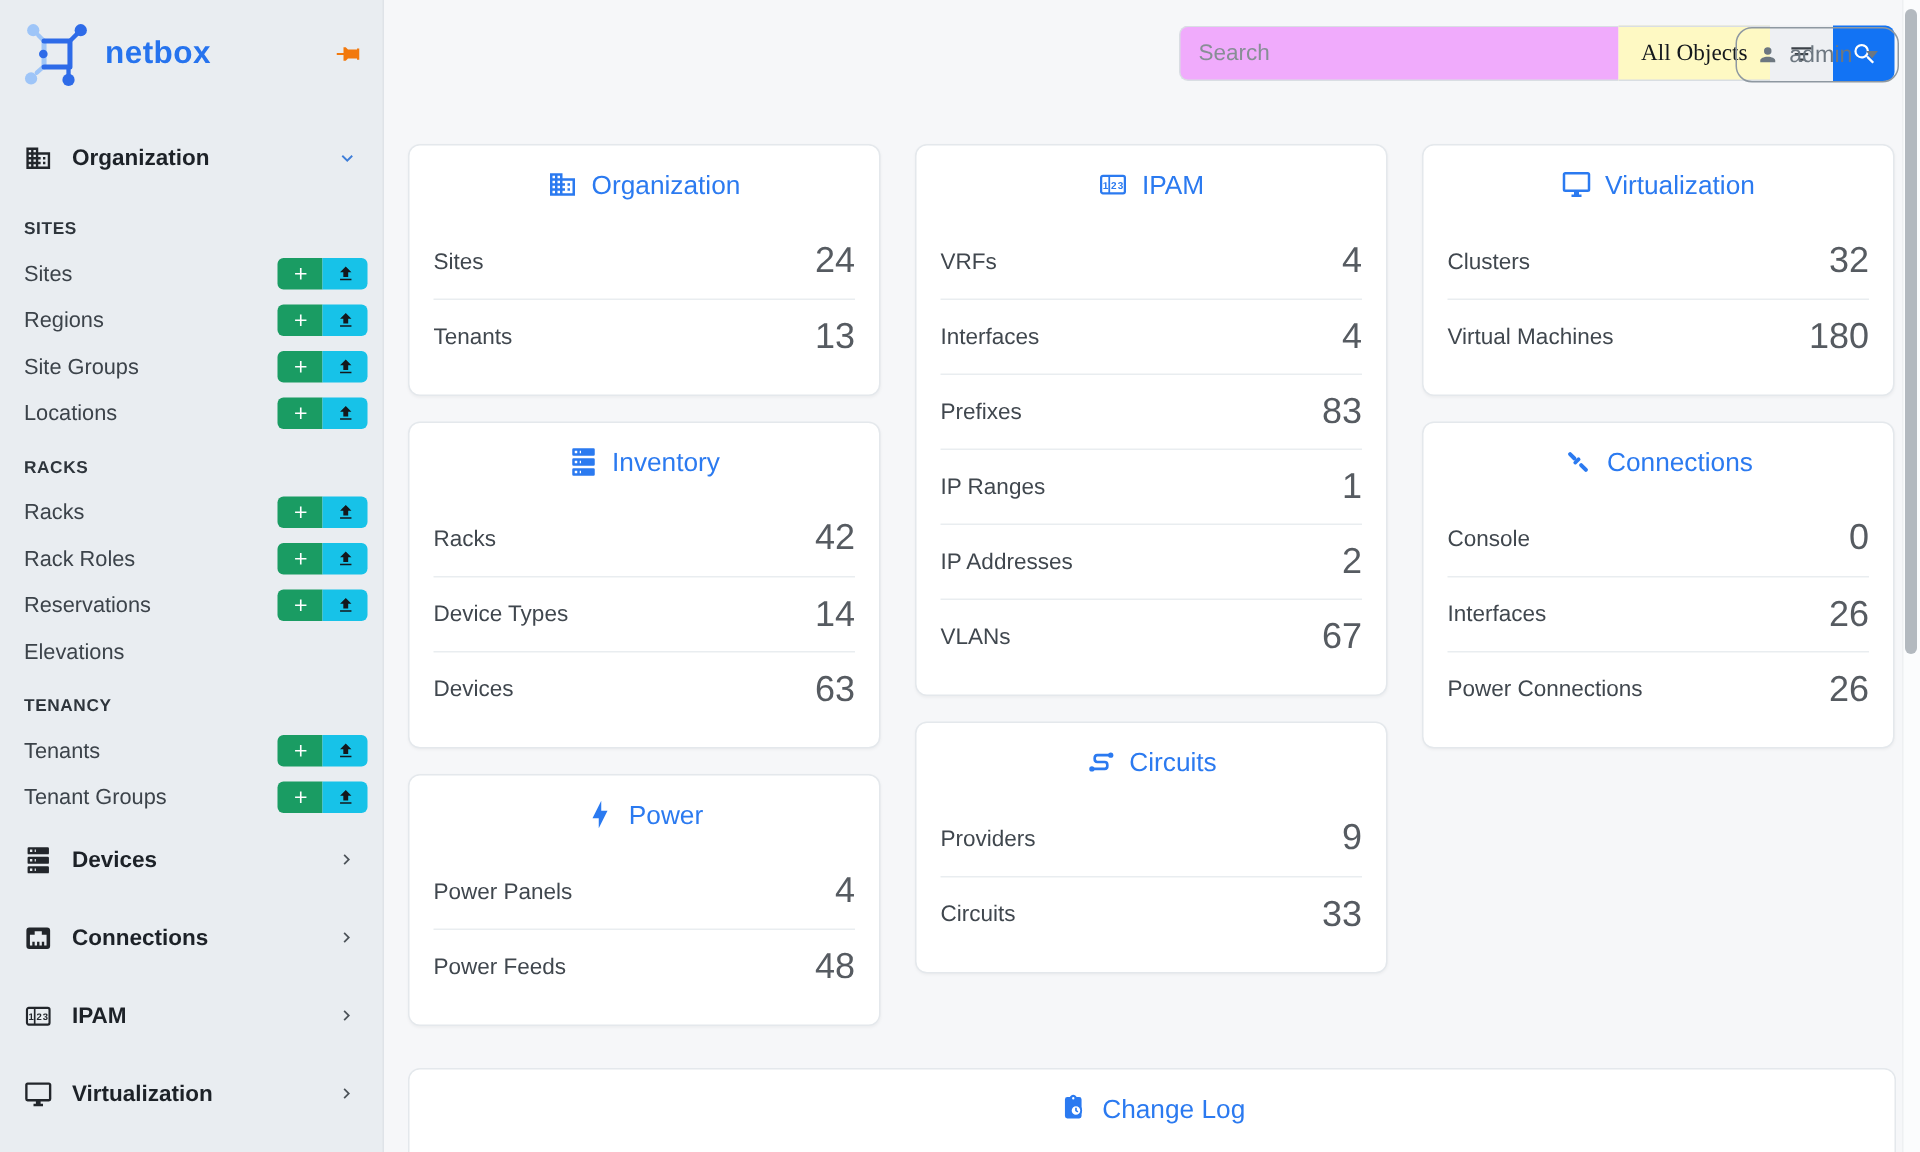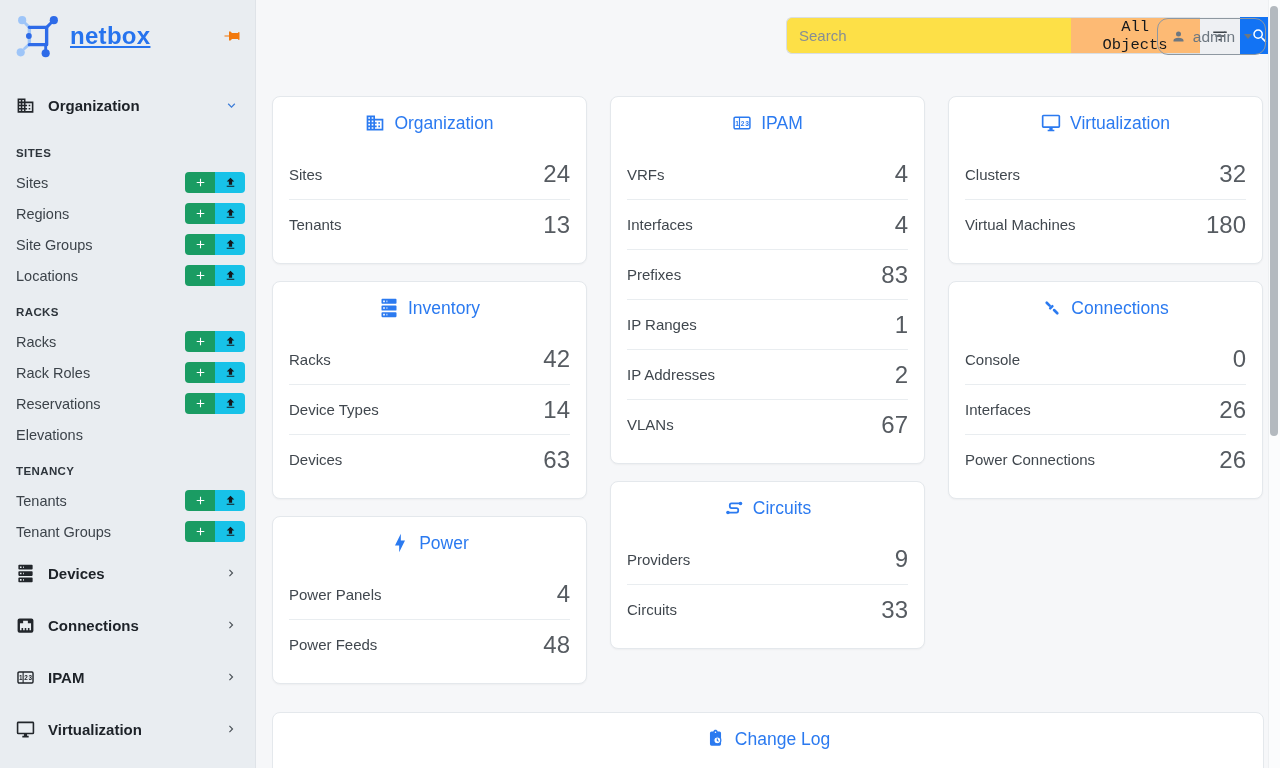--- a/index.html
+++ b/index.html
@@ -4,21 +4,21 @@
 <style>
   * { margin:0; padding:0; box-sizing:border-box; }
   html,body { width:1280px; height:768px; overflow:hidden; background:#f6f7f9;
               font-family:"Liberation Sans", sans-serif; }
 
   
   .sidebar { position:fixed; left:0; top:0; width:256px; height:768px;
              background:#e9edf1; border-right:1px solid #dfe3e8; overflow:hidden; }
   .logo-row { display:flex; align-items:center; padding:12px 14px 10px 14px; }
   .logo-mark { width:48px; height:48px; flex:0 0 auto; }
-  .logo-text { font-size:24px; font-weight:700; color:#2673ee; margin-left:8px; letter-spacing:.3px;text-decoration:underline; }
+  .logo-text { font-size:21px; font-weight:700; color:#2673ee; margin-left:8px; letter-spacing:.3px; }
   .pin-btn { margin-left:auto; width:18px; height:18px; color:#f2790d; cursor:pointer; }
   .pin-btn svg { transform:rotate(90deg); }
 
   .side-section { display:flex; align-items:center; height:36px; padding:0 16px; cursor:pointer; }
   .side-section .s-icon { width:19px; height:19px; color:#22262b; margin-right:13px; flex:0 0 auto; }
   .side-section .s-label { font-size:15px; font-weight:700; color:#1d2228; }
   .side-section .s-chev { margin-left:auto; width:15px; height:15px; color:#4b5258; }
   .side-section .s-chev.blue { color:#3f7ed8; }
   #sec-org { margin-top:17px; }
   #sec-devices { margin-top:8px; }
@@ -32,25 +32,25 @@
   .btn-pair { margin-left:auto; display:flex; }
   .btn-add,.btn-import { width:30px; height:21px; display:flex; align-items:center;
                          justify-content:center; border:none; cursor:pointer; }
   .btn-add { background:#1a9c63; border-radius:4px 0 0 4px; color:#fff; }
   .btn-import { background:#17c2e8; border-radius:0 4px 4px 0; color:#14181c; }
 
   
   .search-group { position:absolute; left:530px; top:17px; height:37px; display:flex; }
   .search-input { width:293px; height:37px; border:1px solid #d9dee3; border-right:none;
                   border-radius:6px 0 0 6px; padding:0 12px; font-size:15px; color:#22262b;
-                  background:#fde047; outline:none; font-family:"Liberation Sans",sans-serif; }
+                  background:#f0abfc; outline:none; font-family:"Liberation Sans",sans-serif; }
   .search-input::placeholder { color:#878e95; }
-  .scope-btn { height:37px; padding:0 15px; background:#fdba74; border:1px solid #d9dee3;
+  .scope-btn { height:37px; padding:0 15px; background:#fef9c3; border:1px solid #d9dee3;
                border-left:none; border-right:none; font-size:15.5px; color:#15191d;
-               cursor:pointer; font-family:Liberation Mono, monospace; }
+               cursor:pointer; font-family:Liberation Serif, serif; }
   .filter-btn { width:42px; height:37px; background:#eef0f3; border:none; display:flex;
                 align-items:center; justify-content:center; color:#3c4248; cursor:pointer; }
   .go-btn { width:41px; height:37px; background:#1273f4; border:none; border-radius:0 6px 6px 0;
             display:flex; align-items:center; justify-content:center; color:#fff; cursor:pointer; }
 
   .user-btn { position:absolute; right:14px; top:18px; height:37px; padding:0 13px;
               display:flex; align-items:center; gap:7px; border:1px solid #8e98a1;
               border-radius:11px; color:#6d7780; font-size:15.5px; background:transparent;
               cursor:pointer; font-family:"Liberation Sans",sans-serif; }
   .caret { width:0; height:0; border-left:4.5px solid transparent; border-right:4.5px solid transparent;

